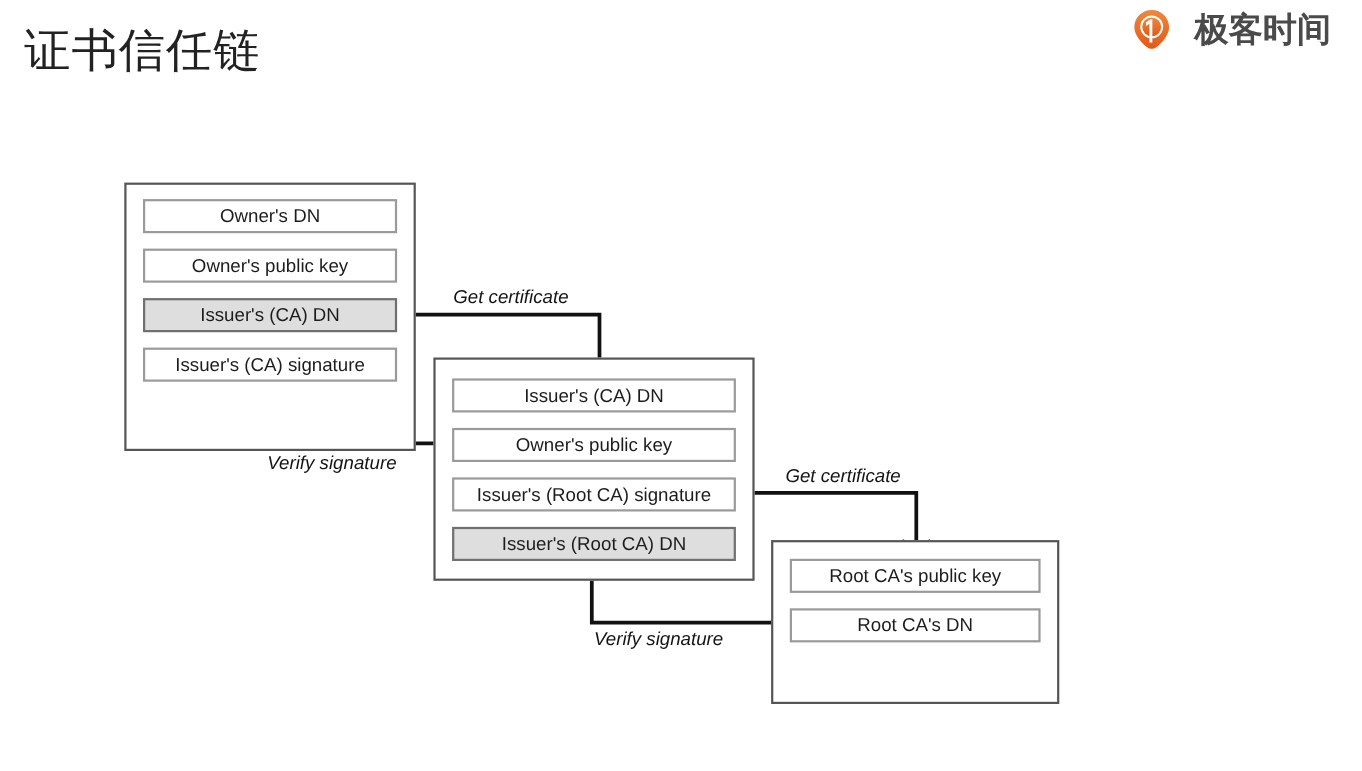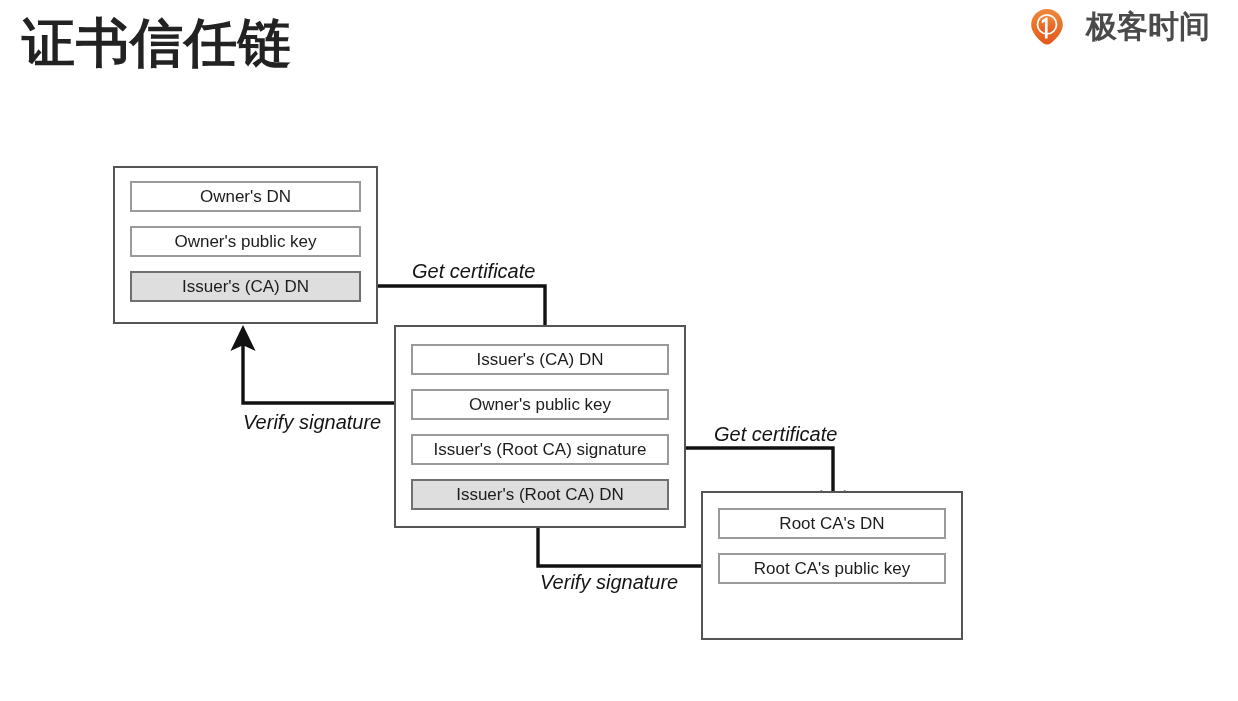--- a/index.html
+++ b/index.html
@@ -13,25 +13,25 @@
     position: relative;
     overflow: hidden;
     font-family: "Liberation Sans", sans-serif;
     color: #1a1a1a;
   }
 
   
   #page-title {
     position: absolute;
     left: 22px;
-    top: 10px;
-    font-size: 53px;
+    top: 20px;
+    font-size: 42px;
     line-height: 1.25;
     letter-spacing: 1px;
-    font-weight: 700;
+    font-weight: 400;
     color: #222222;
     white-space: nowrap;
   }
 
   #brand-logo {
     position: absolute;
     right: 28px;
     top: 6px;
     display: flex;
     align-items: center;
@@ -98,21 +98,21 @@
     position: absolute;
     left: 0;
     top: 0;
     width: 1238px;
     height: 701px;
     pointer-events: none;
   }
 
   .edge-label {
     position: absolute;
-    font-size: 20px;
+    font-size: 17px;
     font-style: italic;
     color: #141414;
     white-space: nowrap;
   }
 </style>
 </head>
 <body>
 
 <div id="page-title">证书信任链</div>
 
@@ -153,37 +153,38 @@
   </svg>
 
   <div class="edge-label" style="left:412px; top:260px;">Get certificate</div>
 
   <div class="edge-label" style="left:243px; top:411px;">Verify signature</div>
 
   <div class="edge-label" style="left:714px; top:423px;">Get certificate</div>
 
   <div class="edge-label" style="left:540px; top:571px;">Verify signature</div>
 
-  <div class="cert-box" style="left:113px; top:166px; width:265px; height:158px;">
+  <div class="cert-box" style="left:113px; top:166px; width:265px; height:244px;">
     <div class="cert-rows">
       <div class="cert-row">Owner's DN</div>
       <div class="cert-row">Owner's public key</div>
       <div class="cert-row highlight">Issuer's (CA) DN</div>
+      <div class="cert-row">Issuer's (CA) signature</div>
     </div>
   </div>
 
   <div class="cert-box" style="left:394px; top:325px; width:292px; height:203px;">
     <div class="cert-rows" style="top:17px;">
       <div class="cert-row">Issuer's (CA) DN</div>
       <div class="cert-row">Owner's public key</div>
       <div class="cert-row">Issuer's (Root CA) signature</div>
       <div class="cert-row highlight">Issuer's (Root CA) DN</div>
     </div>
   </div>
 
   <div class="cert-box" style="left:701px; top:491px; width:262px; height:149px;">
     <div class="cert-rows" style="top:15px;">
+      <div class="cert-row">Root CA's public key</div>
       <div class="cert-row">Root CA's DN</div>
-      <div class="cert-row">Root CA's public key</div>
     </div>
   </div>
 
 </div>
 
 </body></html>

